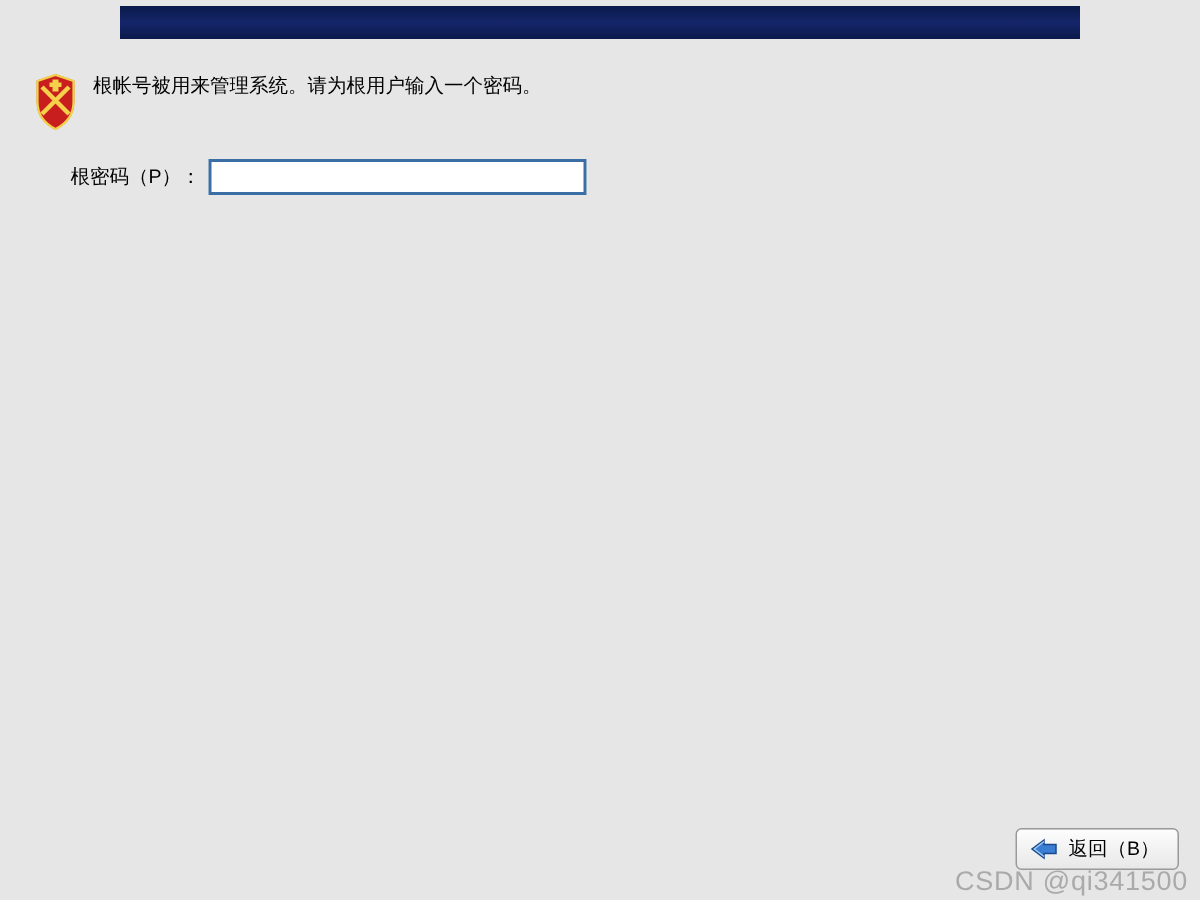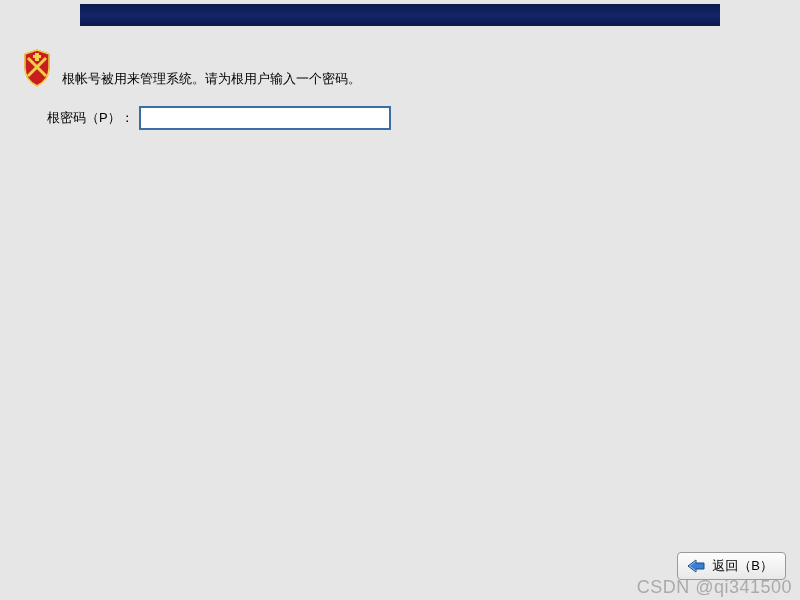--- a/index.html
+++ b/index.html
@@ -19,21 +19,21 @@
       left: 80px;
       width: 640px;
       height: 22px;
       background: linear-gradient(to bottom, #0a1a4a 0%, #15256a 50%, #0a1a4a 100%);
     }
     .instruction-row {
       position: absolute;
       top: 48px;
       left: 22px;
       display: flex;
-      align-items: flex-end;
+      align-items: flex-start;
       gap: 10px;
     }
     .shield-icon {
       width: 30px;
       height: 40px;
       flex-shrink: 0;
     }
     .instruction-text {
       font-size: 13px;
       line-height: 1.4;

